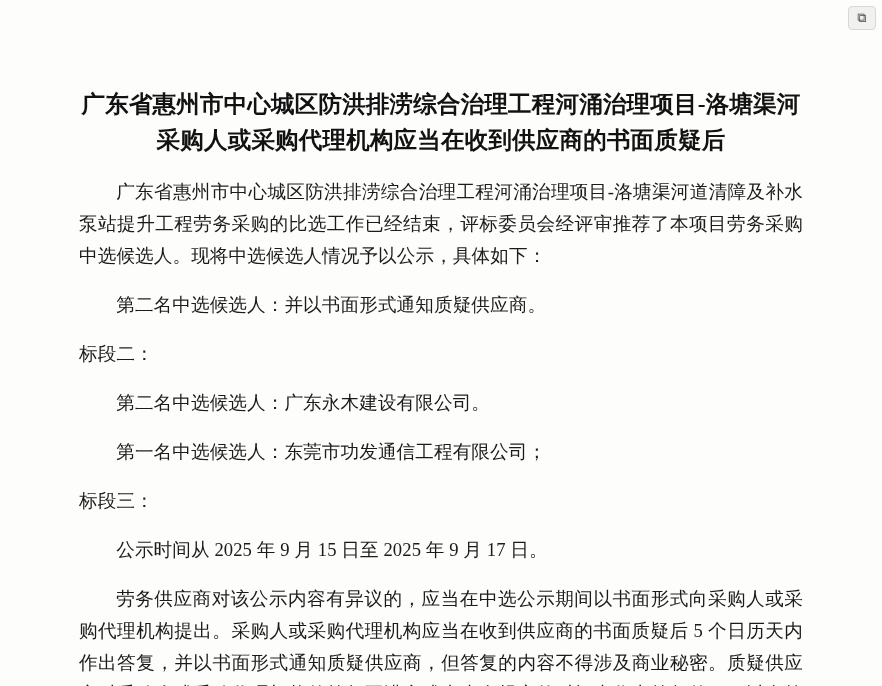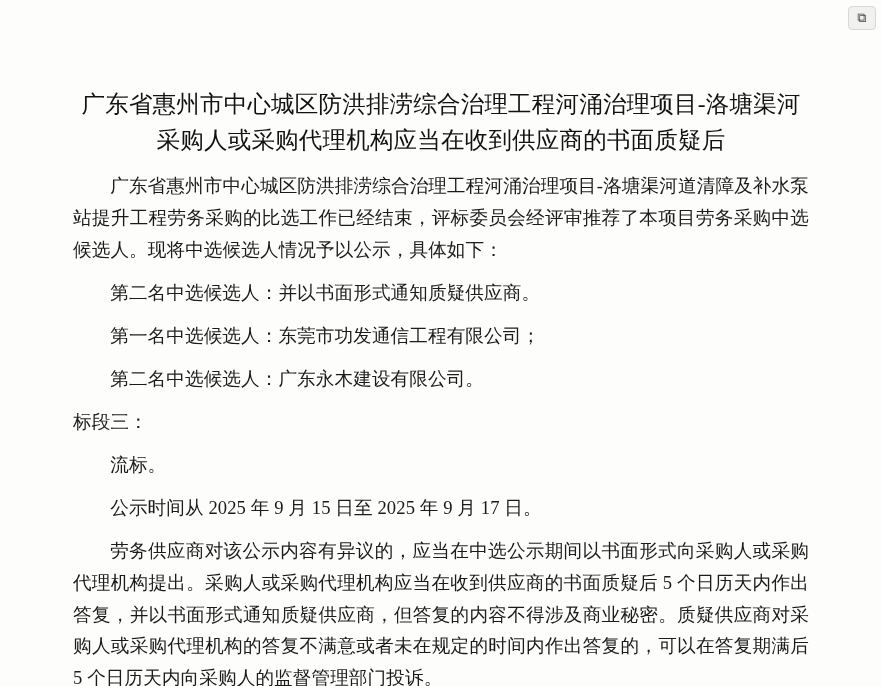--- a/index.html
+++ b/index.html
@@ -40,21 +40,21 @@
   .doc {
     position: absolute;
     left: 0;
     top: 0;
     width: 882px;
     padding: 86px 62px 0 62px;
     box-sizing: border-box;
   }
   .title {
     font-size: 23.5px;
-    font-weight: normal;
+    font-weight: bold;
     line-height: 1.55;
     text-align: center;
     letter-spacing: 0.2px;
     margin: 0 0 10px 0;
     color: #121212;
   }
   .title .line2 {
     display: block;
   }
   .body-text {
@@ -69,21 +69,21 @@
   .p-indent {
     text-indent: 2em;
   }
   .p-flush {
     text-indent: 0;
   }
   .p-sub {
     text-indent: 2em;
   }
   p.para {
-    margin: 11px;
+    margin: 17px;
     padding: 0;
   }
 </style>
 </head>
 <body>
 
 <div class="page">
 
   <div class="corner-badge">
     <span>⧉</span>
@@ -91,21 +91,21 @@
 
   <div class="doc">
 
     <h1 class="title">
       <span>广东省惠州市中心城区防洪排涝综合治理工程河涌治理项目-洛塘渠河</span>
       <span class="line2">采购人或采购代理机构应当在收到供应商的书面质疑后</span>
     </h1>
 
     <p class="body-text para p-indent">广东省惠州市中心城区防洪排涝综合治理工程河涌治理项目-洛塘渠河道清障及补水泵站提升工程劳务采购的比选工作已经结束，评标委员会经评审推荐了本项目劳务采购中选候选人。现将中选候选人情况予以公示，具体如下：</p>
     <p class="body-text para p-sub">第二名中选候选人：并以书面形式通知质疑供应商。</p>
+    <p class="body-text para p-flush">标段二：</p>
+    <p class="body-text para p-sub">第二名中选候选人：广东永木建设有限公司。</p>
     <p class="body-text para p-sub">第一名中选候选人：东莞市功发通信工程有限公司；</p>
-    <p class="body-text para p-sub">第二名中选候选人：广东永木建设有限公司。</p>
     <p class="body-text para p-flush">标段三：</p>
-    <p class="body-text para p-sub">流标。</p>
     <p class="body-text para p-sub">公示时间从 2025 年 9 月 15 日至 2025 年 9 月 17 日。</p>
     <p class="body-text para p-indent">劳务供应商对该公示内容有异议的，应当在中选公示期间以书面形式向采购人或采购代理机构提出。采购人或采购代理机构应当在收到供应商的书面质疑后 5 个日历天内作出答复，并以书面形式通知质疑供应商，但答复的内容不得涉及商业秘密。质疑供应商对采购人或采购代理机构的答复不满意或者未在规定的时间内作出答复的，可以在答复期满后 5 个日历天内向采购人的监督管理部门投诉。</p>
 
   </div>
 </div>
 
 </body></html>

